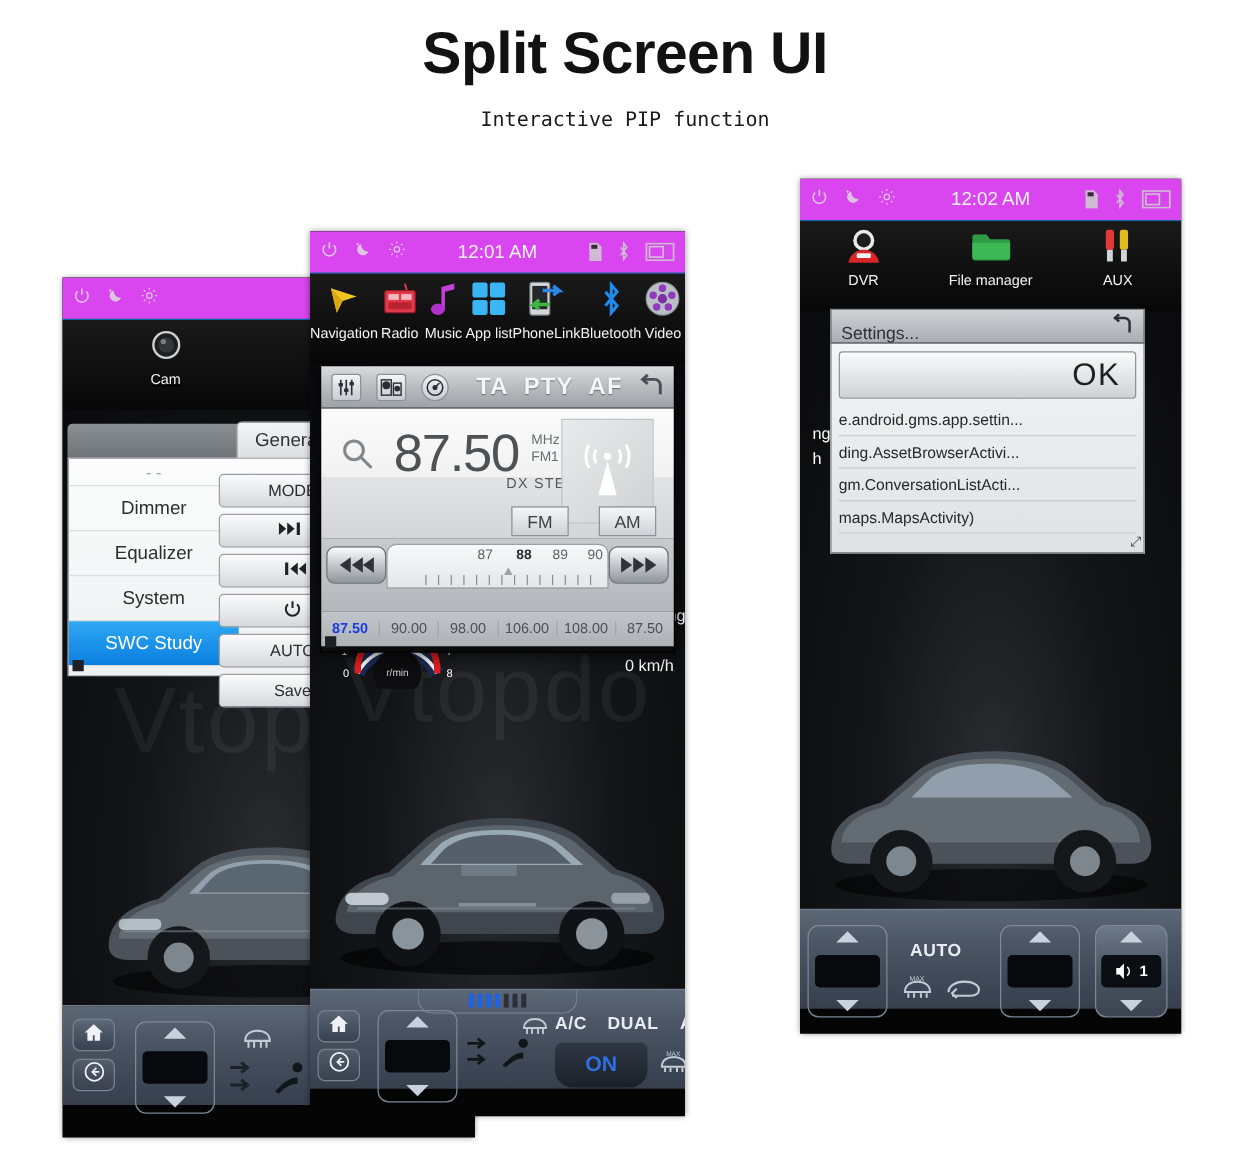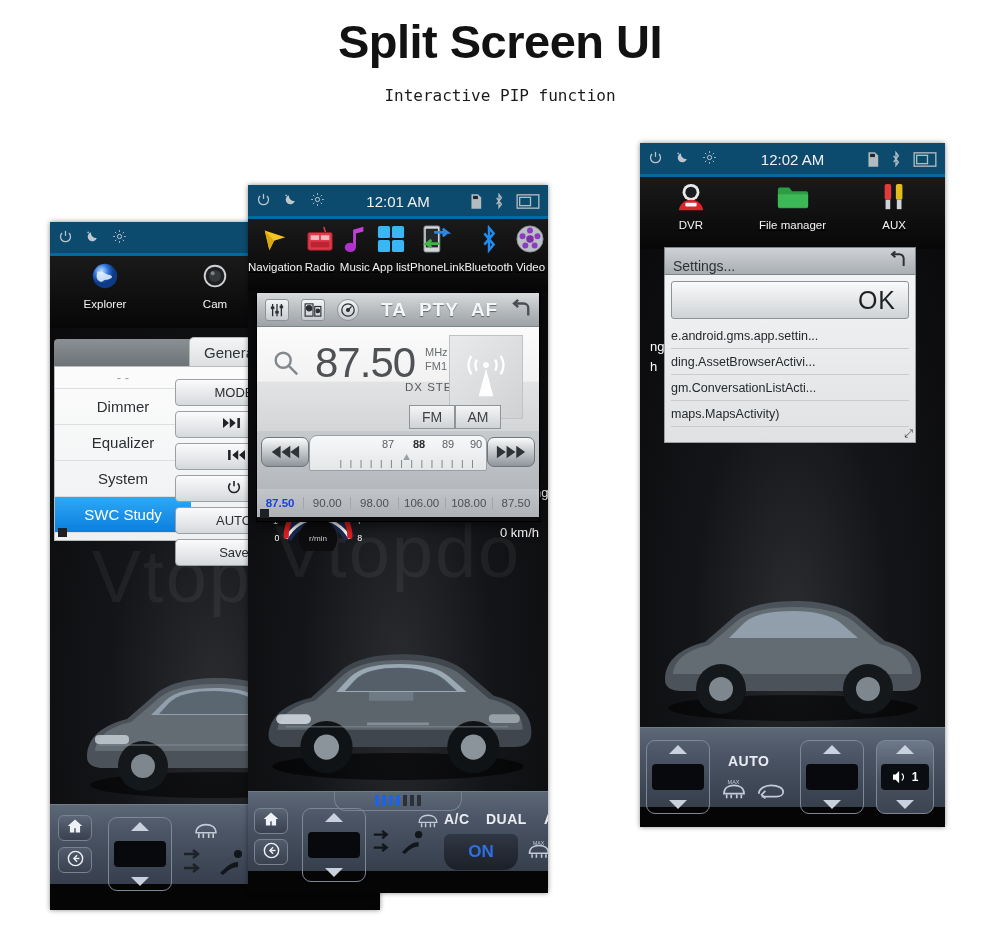--- a/index.html
+++ b/index.html
@@ -18,22 +18,22 @@
   }
 
   
   .unit { position:absolute; background:#050505; overflow:hidden;
           box-shadow:0 0 5px rgba(0,0,0,.45); }
   .unit.left  { left:50px;  top:222px; width:330px; height:688px; z-index:1; }
   .unit.right { left:640px; top:143px; width:305px; height:684px; z-index:2; }
   .unit.mid   { left:248px; top:185px; width:300px; height:708px; z-index:3; }
 
   
-  .statusbar { position:relative; height:34px; background:#0c4a6e;
-               border-bottom:3px solid #0369a1; color:#e8e8e8; }
+  .statusbar { position:relative; height:34px; background:#d946ef;
+               border-bottom:1px solid #0369a1; color:#e8e8e8; }
   .sb-left { position:absolute; left:8px; top:7px; display:flex; gap:12px; align-items:center; }
   .sb-clock { position:absolute; left:0; width:100%; top:8px; text-align:center;
               font-size:15px; color:#f2f2f2; }
   .sb-right { position:absolute; right:8px; top:8px; display:flex; gap:11px; align-items:center; }
   .ic { display:inline-block; opacity:.85; }
 
   
   .appbar { height:72px; background:linear-gradient(#1a1a1a,#070707);
             display:flex; align-items:flex-start; padding-top:0; position:relative;text-decoration:underline; }
   .app { flex:1 1 0; text-align:center; color:#f3f3f3; font-size:11.5px; }
@@ -100,21 +100,21 @@
   .tbico { width:24px;height:22px; border-radius:3px;
      background:linear-gradient(#f2f3f4,#c8ccd0); border:1px solid #8e9398;
      display:flex;align-items:center;justify-content:center; }
   .pip-main { height:104px; position:relative;
      background:linear-gradient(#fbfbfb 0%,#f2f2f2 52%,#e2e3e4 53%,#d3d5d7 100%); }
   .freq { position:absolute; left:58px; top:12px; font-size:42px; color:#4e5255;
      font-weight:300; letter-spacing:-1px; }
   .fmeta { position:absolute; left:168px; top:18px; color:#6a6e72; font-size:11px; line-height:14px; }
   .fstatus { position:absolute; left:148px; top:54px; color:#55595d;
      font-size:11.5px; letter-spacing:1px; }
-  .bandbtns { position:absolute; left:152px; bottom:2px; display:flex; }
+  .bandbtns { position:absolute; left:152px; bottom:2px; display:flex;gap:24px; }
   .bandbtn { width:46px;height:24px;
      background:linear-gradient(#f4f5f6,#cfd2d5); border:1px solid #8f9498;
      display:flex;align-items:center;justify-content:center;
      color:#3e4245; font-size:14px; }
   .tower { position:absolute; right:16px; top:8px; width:74px; height:84px;
      background:linear-gradient(135deg,#e9eaeb,#cfd1d3);
      border:1px solid #c0c3c5; display:flex; align-items:center; justify-content:center; }
   .pip-tuner { height:58px; position:relative;
      background:linear-gradient(#c7cacd,#b4b8bc); }
   .seekbtn { position:absolute; top:6px; width:48px; height:30px; border-radius:7px;
@@ -195,36 +195,20 @@
       <span class="ic">
         <svg width="15" height="15" viewBox="0 0 24 24" fill="none" stroke="#ddd" stroke-width="1.6">
           <circle cx="12" cy="12" r="3.4"></circle>
           <path d="M12 2v2.6M12 19.4V22M2 12h2.6M19.4 12H22M4.9 4.9l1.9 1.9M17.2 17.2l1.9 1.9M19.1 4.9l-1.9 1.9M6.8 17.2l-1.9 1.9"></path>
           </svg>
       </span>
     </div>
   </div>
 
   <div class="appbar">
-    <div class="app">
-      <div class="glyph">
-        <svg width="30" height="30" viewBox="0 0 32 32">
-          <defs>
-              <radialGradient id="glb" cx="35%" cy="30%">
-            <stop offset="0%" stop-color="#bfe3ff"></stop>
-                <stop offset="60%" stop-color="#2a6fd6"></stop>
-            <stop offset="100%" stop-color="#0f3a86"></stop>
-              </radialGradient>
-            </defs>
-          <circle cx="16" cy="16" r="13" fill="url(#glb)"></circle>
-          <path d="M8 11c3 1 5 0 8 2s5 1 7 3-3 4-6 4-3 3-6 2-4-4-4-6z" fill="#e9f3ff" opacity=".85"></path>
-        </svg>
-      </div>
-      <span class="lbl">Explorer</span>
-    </div>
     <div class="app">
       <div class="glyph">
         <svg width="30" height="30" viewBox="0 0 32 32">
           <circle cx="16" cy="16" r="12" fill="#cfd3d6"></circle>
           <circle cx="16" cy="16" r="10" fill="#1d1f21"></circle>
           <circle cx="16" cy="16" r="6.5" fill="#35383b"></circle>
           <circle cx="13.5" cy="13" r="2.2" fill="#9aa0a5" opacity=".7"></circle>
         </svg>
       </div>
       <span class="lbl">Cam</span>

